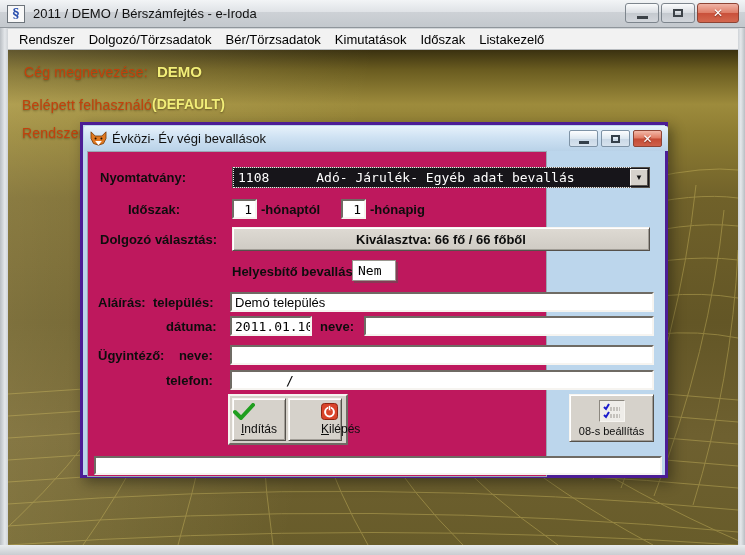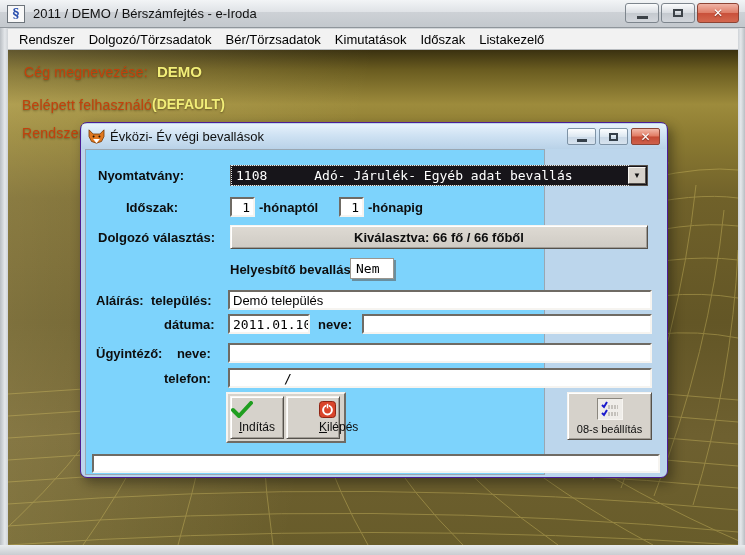--- a/index.html
+++ b/index.html
@@ -45,38 +45,38 @@
     background:linear-gradient(180deg,#e9ecee,#c9cdd1); }
   .mesh { position:absolute; left:0; top:0; width:730px; height:495px; }
 
   .gold-label { position:absolute; color:#c2410c; font-size:14px; letter-spacing:0.2px;
     text-shadow:0 1px 2px rgba(40,30,0,0.45); }
   .gold-value { position:absolute; color:#f2ee78; font-weight:bold;
     text-shadow:0 1px 2px rgba(40,30,0,0.5); }
 
   
   .dialog { position:absolute; left:80px; top:122px; width:588px; height:356px;
-    background:#bcd6ec; border:1px solid #4c1d95; border-radius:7px;
+    background:#bcd6ec; border:3px solid #4c1d95; border-radius:0;
     box-shadow:4px 5px 12px rgba(20,20,10,0.45); }
   .dlg-titlebar { position:absolute; left:1px; top:1px; width:584px; height:25px;
     background:linear-gradient(180deg,#e7f2fb 0%,#cfe2f3 45%,#b9d2e8 100%);
     display:flex; align-items:center; border-radius:2px 2px 0 0; }
   .dlg-title { font-size:13px; color:#101010; margin-left:5px; }
   .fox-icon { width:17px; height:15px; margin-left:6px; }
   .dlg-btns { position:absolute; right:6px; top:4px; display:flex; gap:3px; }
   .dbtn { width:29px; height:17px; border:1px solid #7e93a6; border-radius:2px;
     background:linear-gradient(180deg,#fdfeff,#dde8f1 50%,#c9d8e6 51%,#d7e3ee);
     display:flex; align-items:center; justify-content:center; }
   .dbtn.close { background:linear-gradient(180deg,#f2b8a8,#e07a62 48%,#c44a34 52%,#cf604a);
     border-color:#8d4435; }
   .dglyph-min { width:10px; height:3px; background:#35404a; margin-top:7px; }
   .dglyph-max { width:9px; height:8px; border:2px solid #35404a; }
 
   .dlg-client { position:absolute; left:4px; top:26px; width:460px; height:326px;
-    background:#7dd3fc; border:1px solid #9aa7b2; }
+    background:#be185d; border:1px solid #9aa7b2; }
 
   .lbl { position:absolute; font-size:13px; font-weight:bold; color:#0d0d0d; white-space:pre; }
 
   .combo { position:absolute; left:144px; top:15px; width:418px; height:21px;
     background:#17151a; border:1px solid #55514b; display:flex; align-items:center; }
   .combo-text { color:#fff; font-family:"DejaVu Sans Mono", monospace; font-size:13px;
     white-space:pre; padding-left:3px; outline:1px dotted #e8e8e8; outline-offset:1px;
     flex:1; height:17px; line-height:17px; margin:0 20px 0 2px; }
   .combo-arrow { position:absolute; right:1px; top:1px; width:18px; height:17px;
     background:#d6d2cb; border:1px solid; border-color:#f7f5f1 #55514b #55514b #f7f5f1;

